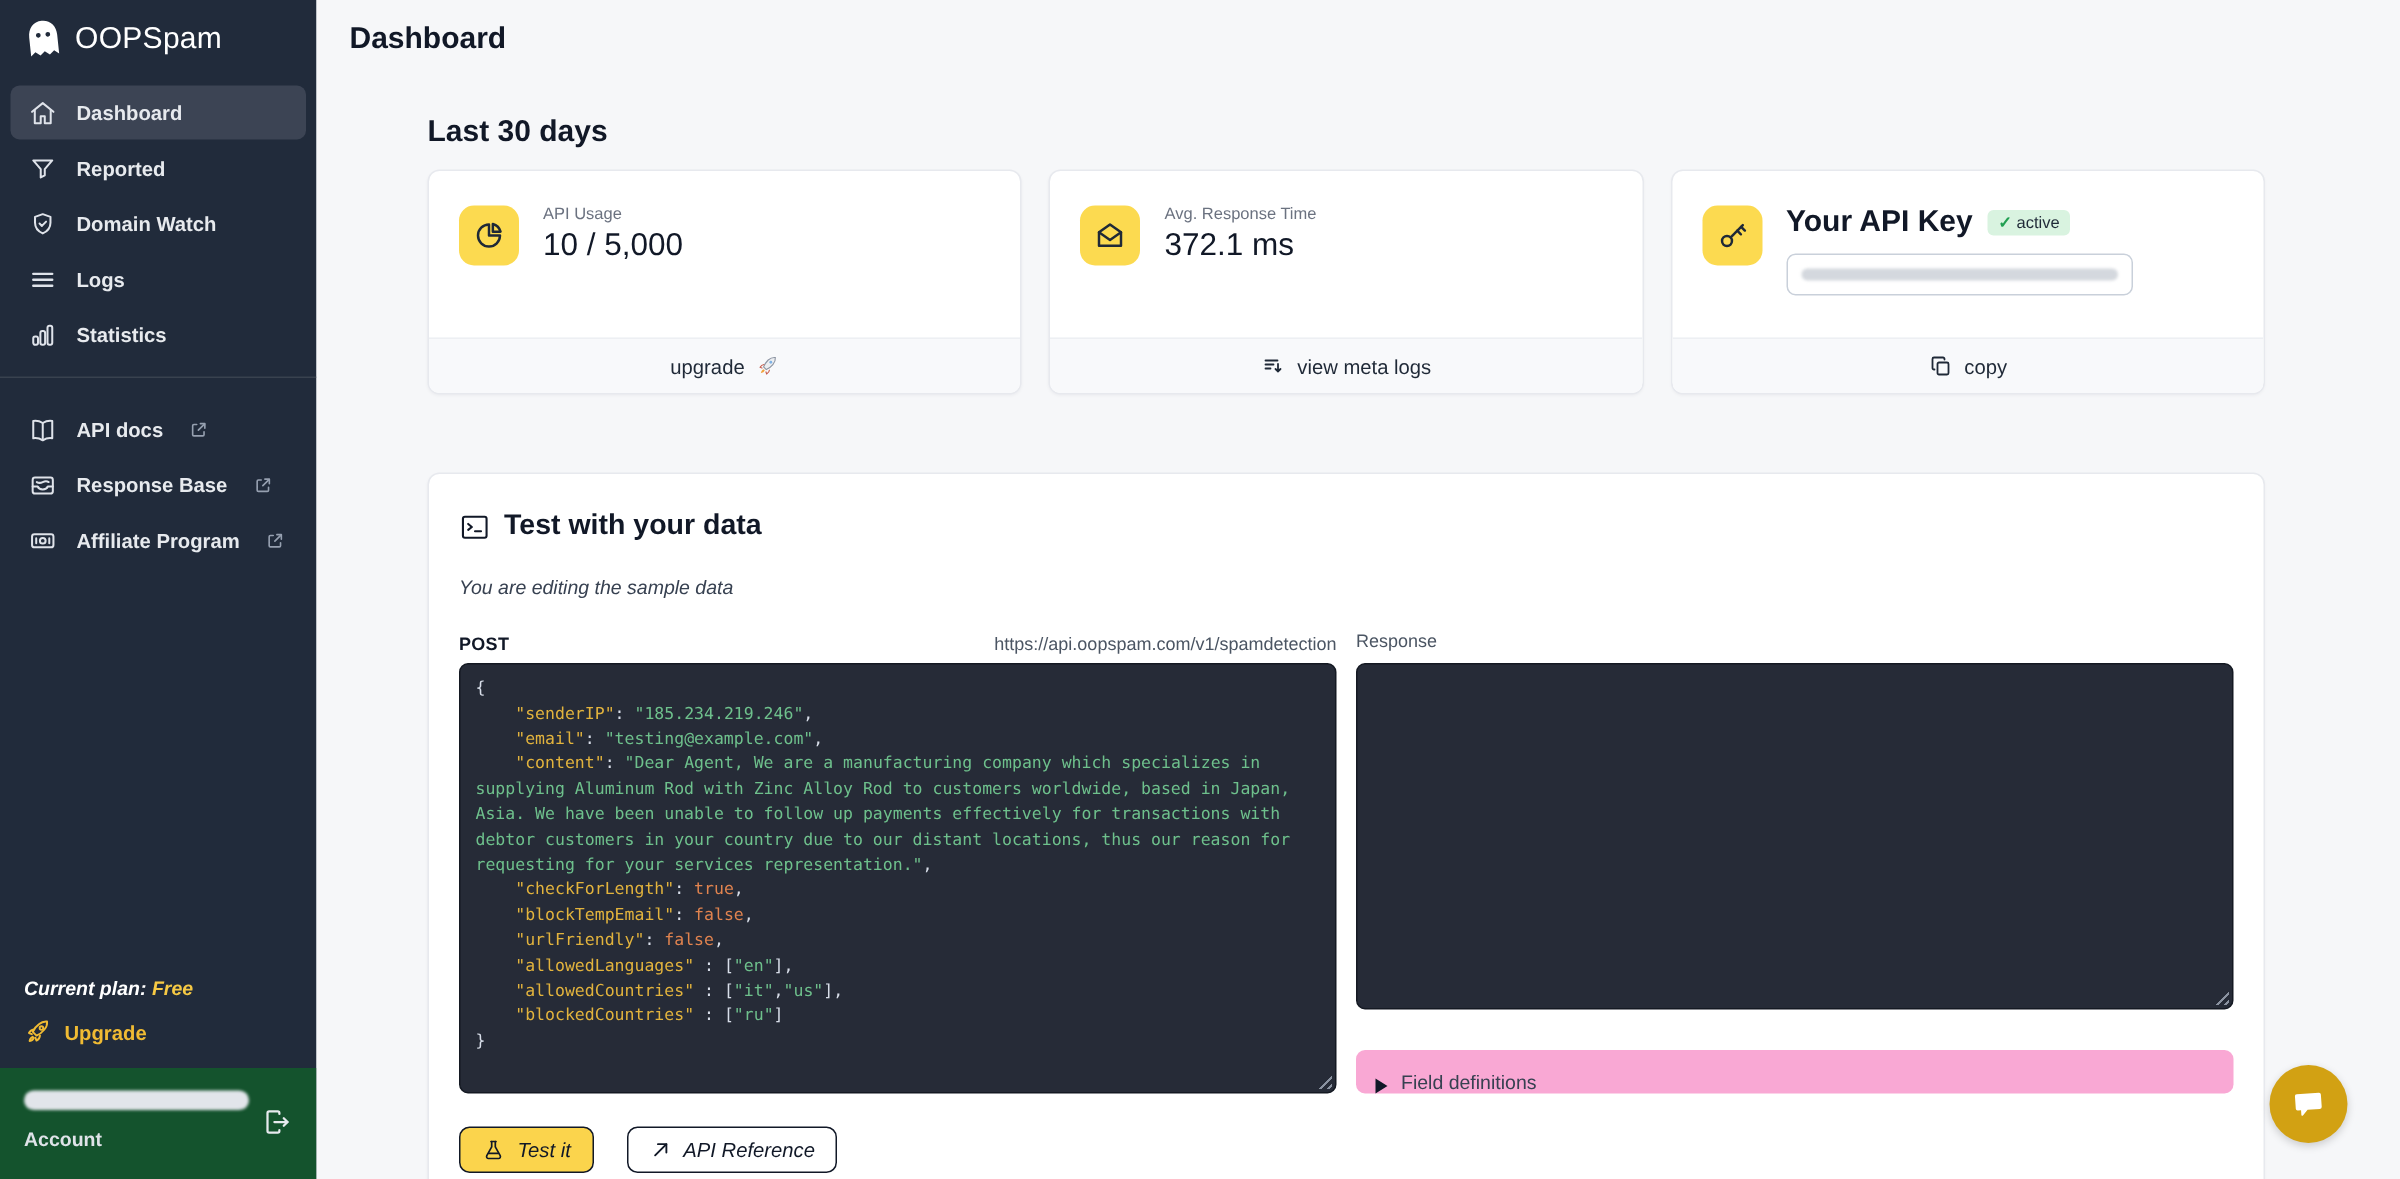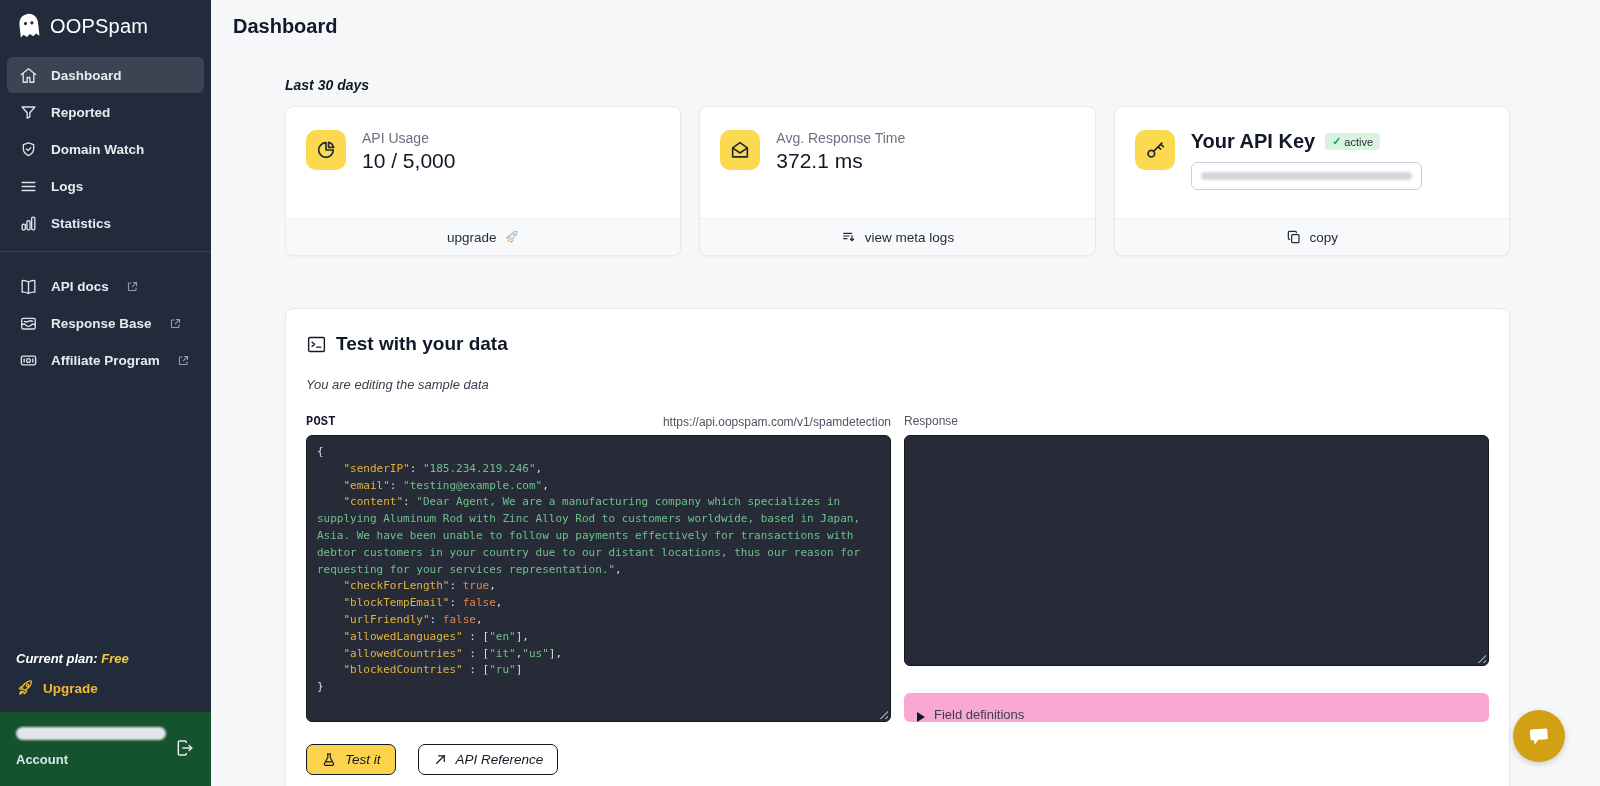--- a/index.html
+++ b/index.html
@@ -24,45 +24,45 @@
   .upgrade-row { display:flex; align-items:center; gap:9px; padding:0 16px; margin-top:13px; margin-bottom:15px; color:#f0bb33; font-size:13.5px; font-weight:700; cursor:pointer; }
   .account-panel { background:#14532d; padding:10px 16px 12px 16px; position:relative; height:74px; }
   .redacted-pill { width:150px; height:13px; border-radius:7px; background:#e2e5ea; filter:blur(1.1px); margin-top:5px; }
   .logout-btn { position:absolute; right:16px; top:26px; cursor:pointer; display:flex; }
   .account-label { margin-top:12px; font-size:13px; font-weight:600; color:#dfe3e8; cursor:pointer; }
 
   
   .main { flex:1; position:relative; background:#f6f7f9; }
   .page-title { padding:15px 0 0 22px; font-size:20px; font-weight:600; color:#111827; }
   .content { width:1225px; margin-left:74px; }
-  .period-label { margin-top:39px; font-size:14px; font-weight:700; color:#111827;font-style:italic; }
+  .period-label { margin-top:39px; font-size:20px; font-weight:700; color:#111827; }
 
   .cards { display:flex; gap:18px; margin-top:13px; }
   .card { flex:1; background:#fff; border:1px solid #e7e9ee; border-radius:8px; box-shadow:0 1px 2px rgba(16,24,40,.04); display:flex; flex-direction:column; overflow:hidden; }
   .card-body { height:111px; padding:23px 20px 0 20px; display:flex; gap:16px; align-items:flex-start; }
   .icon-tile { width:40px; height:40px; min-width:40px; border-radius:10px; background:#fcda50; display:flex; align-items:center; justify-content:center; }
-  .card-label { font-size:14px; color:#6b7280; }
+  .card-label { font-size:11px; color:#6b7280; }
   .card-value { font-size:21px; font-weight:500; color:#111827; margin-top:3px; }
   .card-footer { height:37px; border-top:1px solid #edeff3; background:#f8f9fb; display:flex; align-items:center; justify-content:center; gap:8px; font-size:13.5px; color:#1f2937; cursor:pointer; }
   .apikey-title-row { display:flex; align-items:center; gap:10px; }
   .apikey-title { font-size:20px; font-weight:600; color:#111827; }
   .badge { display:inline-flex; align-items:center; gap:3px; background:#d9f3e0; border-radius:4px; padding:2px 7px; font-size:11px; color:#1f2937; }
   .badge .chk { color:#22a052; font-weight:700; }
   .apikey-input { margin-top:9px; width:231px; height:28px; background:#fff; border:1px solid #c9d0da; border-radius:6px; display:flex; align-items:center; padding:0 9px; cursor:text; }
   .apikey-redacted { width:100%; height:8px; border-radius:4px; background:#d4d8de; filter:blur(1.2px); }
 
   
   .test-panel { margin-top:52px; background:#fff; border:1px solid #e7e9ee; border-radius:8px; box-shadow:0 1px 2px rgba(16,24,40,.04); padding:24px 20px 30px 20px; min-height:500px; }
   .tp-title-row { display:flex; align-items:center; gap:9px; }
   .tp-title { font-size:19px; font-weight:600; color:#111827; }
   .tp-note { margin-top:22px; font-size:13px; font-style:italic; color:#374151; }
   .tp-grid { display:grid; grid-template-columns:585px 585px; column-gap:13px; }
   .labels-row { margin-top:19px; }
   .labels-left { display:flex; justify-content:space-between; align-items:flex-end; }
-  .method-label { font-size:12px; font-weight:800; color:#111827; letter-spacing:.2px;font-family:Liberation Mono, monospace; }
+  .method-label { font-size:12px; font-weight:800; color:#111827; letter-spacing:.2px; }
   .endpoint-url { font-size:12px; color:#4b5563; }
   .response-label { font-size:12px; color:#4b5563; }
   .blocks-row { margin-top:6px; }
   .codebox { position:relative; background:#262b37; border:1.5px solid #141922; border-radius:6px; }
   .code-edit { height:268px; padding:8px 10px; font-family:"DejaVu Sans Mono", monospace; font-size:11px; line-height:16.8px; white-space:pre-wrap; word-break:break-word; color:#d8dee9; overflow:hidden; }
   .response-box { height:231px; }
   .resize-corner { position:absolute; right:2px; bottom:2px; width:11px; height:11px; background:repeating-linear-gradient(135deg, transparent 0 2.2px, #8a92a0 2.2px 3.6px); clip-path:polygon(100% 0, 0 100%, 100% 100%); }
   .ck { color:#e2b33d; } .cs { color:#6ec08c; } .cb { color:#e0834f; } .cp { color:#d8dee9; }
   .field-defs { margin-top:27px; height:29px; background:#f9a8d4; border-radius:6px; display:flex; align-items:flex-end; gap:9px; padding:0 13px; cursor:pointer; }
   .tri-right { width:0; height:0; border-top:5px solid transparent; border-bottom:5px solid transparent; border-left:8px solid #111827; }

